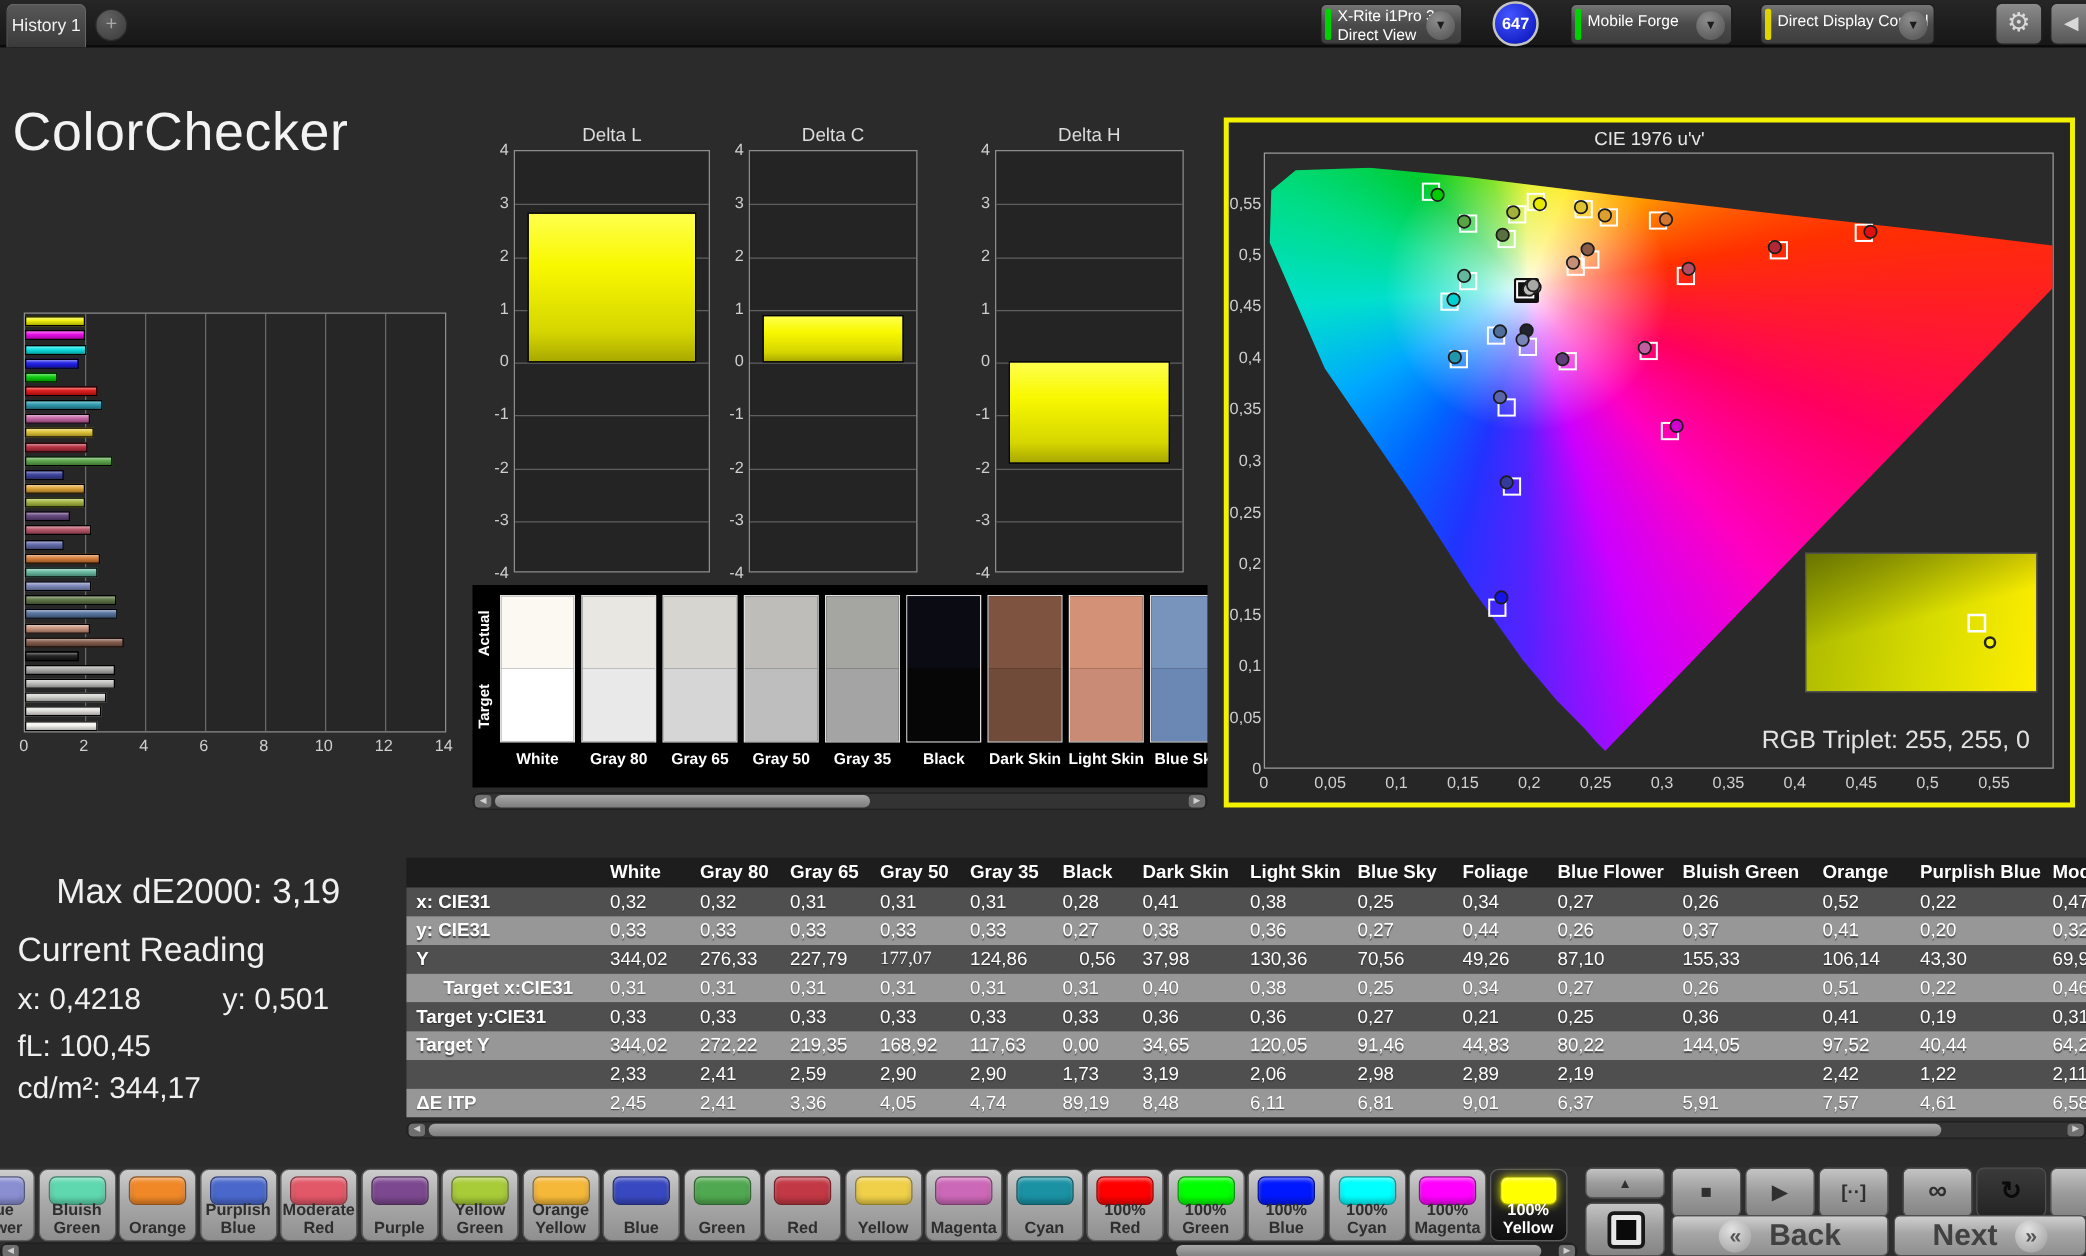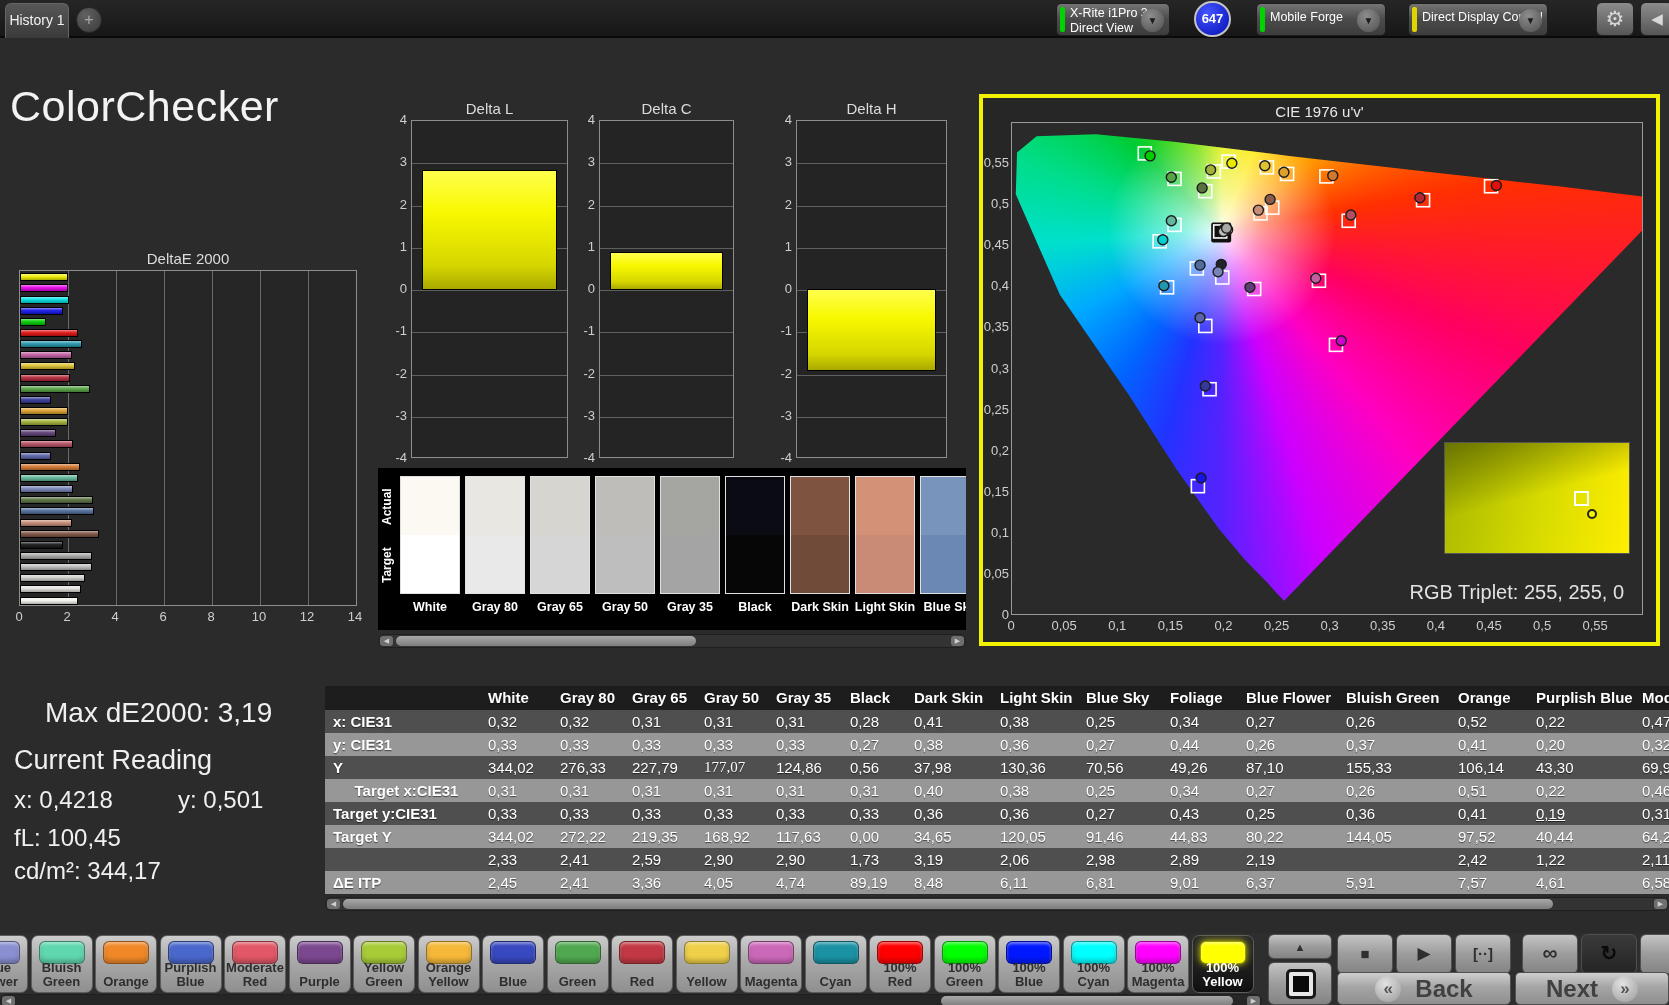--- a/index.html
+++ b/index.html
@@ -158,21 +158,20 @@
       <span>⚙</span>
     </div>
     <div class="sqbtn" style="left:1640px;width:34px;font-size:15px;line-height:32px;">
       <span>◀</span>
     </div>
   </div>
 
   <div class="maintitle">ColorChecker</div>
 
   <div class="de2000">
-    <div class="charttitle">DeltaE 2000</div>
     <div class="de-plot" id="dePlot">
         <div class="gridv" style="left: 48px;"></div>
         <div class="gridv" style="left: 96px;"></div>
         <div class="gridv" style="left: 144px;"></div>
         <div class="gridv" style="left: 192px;"></div>
         <div class="gridv" style="left: 240px;"></div>
         <div class="gridv" style="left: 288px;"></div>
         <div class="gridv" style="left: 336px;"></div>
         <div class="de-bar" title="100% Yellow" style="top: 2.2px; width: 48px; background: linear-gradient(rgba(255, 255, 255, 0.5), rgba(255, 255, 255, 0.08) 40%, rgba(0, 0, 0, 0.28)), rgb(240, 240, 0);"></div>
         <div class="de-bar" title="100% Magenta" style="top: 13.35px; width: 48px; background: linear-gradient(rgba(255, 255, 255, 0.5), rgba(255, 255, 255, 0.08) 40%, rgba(0, 0, 0, 0.28)), rgb(232, 0, 232);"></div>
@@ -559,21 +558,21 @@
         <div class="tcell" style="width: 106px;">0,20</div>
         <div class="tcell" style="width: 120px;">0,32</div>
       </div>
       <div class="trow rowA">
         <div class="tcell tlabel" style="width: 155px;">Y</div>
         <div class="tcell" style="width: 72px;">344,02</div>
         <div class="tcell" style="width: 72px;">276,33</div>
         <div class="tcell" style="width: 72px;">227,79</div>
         <div class="tcell" style="width: 72px; font-family: Liberation Serif, serif;">177,07</div>
         <div class="tcell" style="width: 74px;">124,86</div>
-        <div class="tcell" style="width: 64px;">0,56</div>
+        <div class="tcell" style="width: 64px; text-align: center;">0,56</div>
         <div class="tcell" style="width: 86px;">37,98</div>
         <div class="tcell" style="width: 86px;">130,36</div>
         <div class="tcell" style="width: 84px;">70,56</div>
         <div class="tcell" style="width: 76px;">49,26</div>
         <div class="tcell" style="width: 100px;">87,10</div>
         <div class="tcell" style="width: 112px;">155,33</div>
         <div class="tcell" style="width: 78px;">106,14</div>
         <div class="tcell" style="width: 106px;">43,30</div>
         <div class="tcell" style="width: 120px;">69,97</div>
       </div>
@@ -599,25 +598,25 @@
         <div class="tcell tlabel" style="width: 155px;">Target y:CIE31</div>
         <div class="tcell" style="width: 72px;">0,33</div>
         <div class="tcell" style="width: 72px;">0,33</div>
         <div class="tcell" style="width: 72px;">0,33</div>
         <div class="tcell" style="width: 72px;">0,33</div>
         <div class="tcell" style="width: 74px;">0,33</div>
         <div class="tcell" style="width: 64px;">0,33</div>
         <div class="tcell" style="width: 86px;">0,36</div>
         <div class="tcell" style="width: 86px;">0,36</div>
         <div class="tcell" style="width: 84px;">0,27</div>
-        <div class="tcell" style="width: 76px;">0,43</div>
+        <div class="tcell" style="width: 76px;">0,21</div>
         <div class="tcell" style="width: 100px;">0,25</div>
         <div class="tcell" style="width: 112px;">0,36</div>
         <div class="tcell" style="width: 78px;">0,41</div>
-        <div class="tcell" style="width: 106px; text-decoration: underline;">0,19</div>
+        <div class="tcell" style="width: 106px;">0,19</div>
         <div class="tcell" style="width: 120px;">0,31</div>
       </div>
       <div class="trow rowB">
         <div class="tcell tlabel" style="width: 155px;">Target Y</div>
         <div class="tcell" style="width: 72px;">344,02</div>
         <div class="tcell" style="width: 72px;">272,22</div>
         <div class="tcell" style="width: 72px;">219,35</div>
         <div class="tcell" style="width: 72px;">168,92</div>
         <div class="tcell" style="width: 74px;">117,63</div>
         <div class="tcell" style="width: 64px;">0,00</div>

